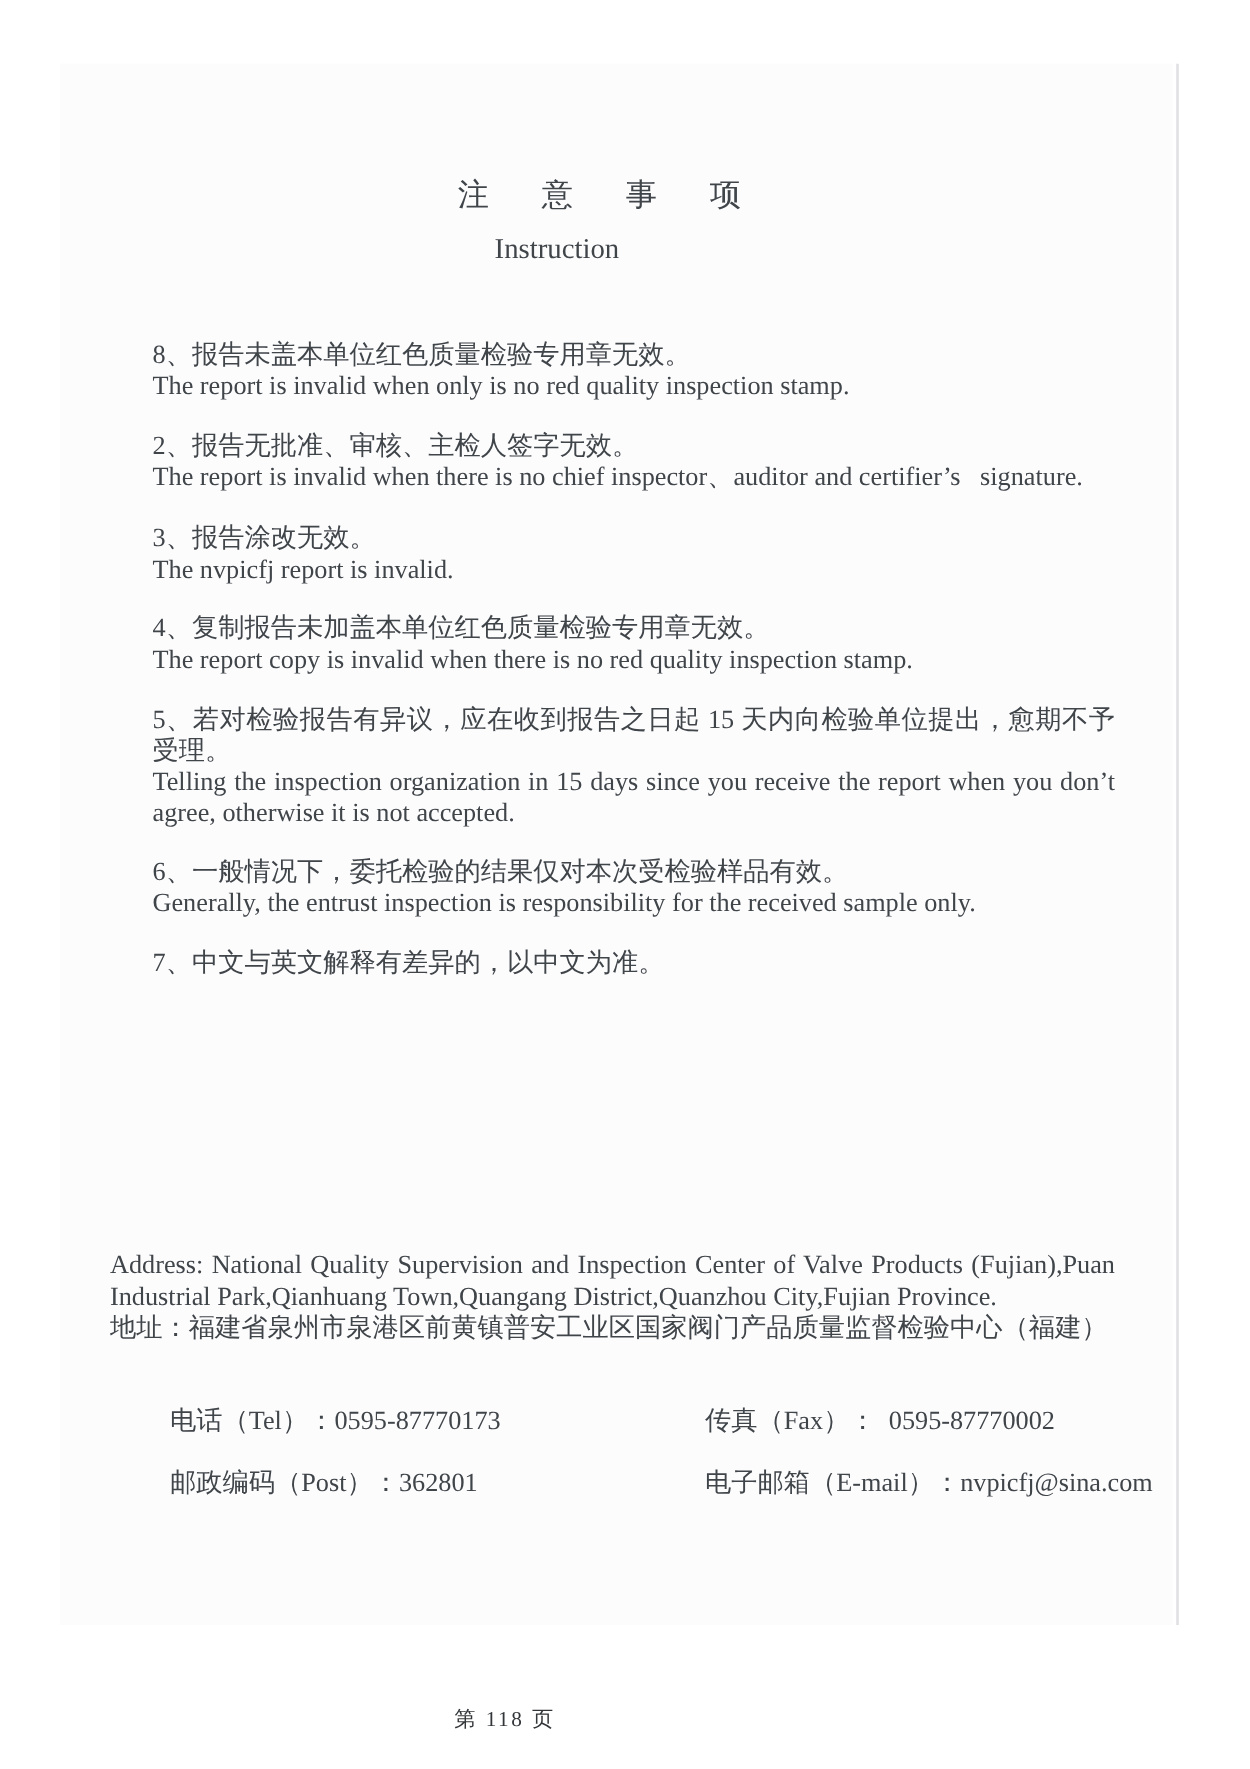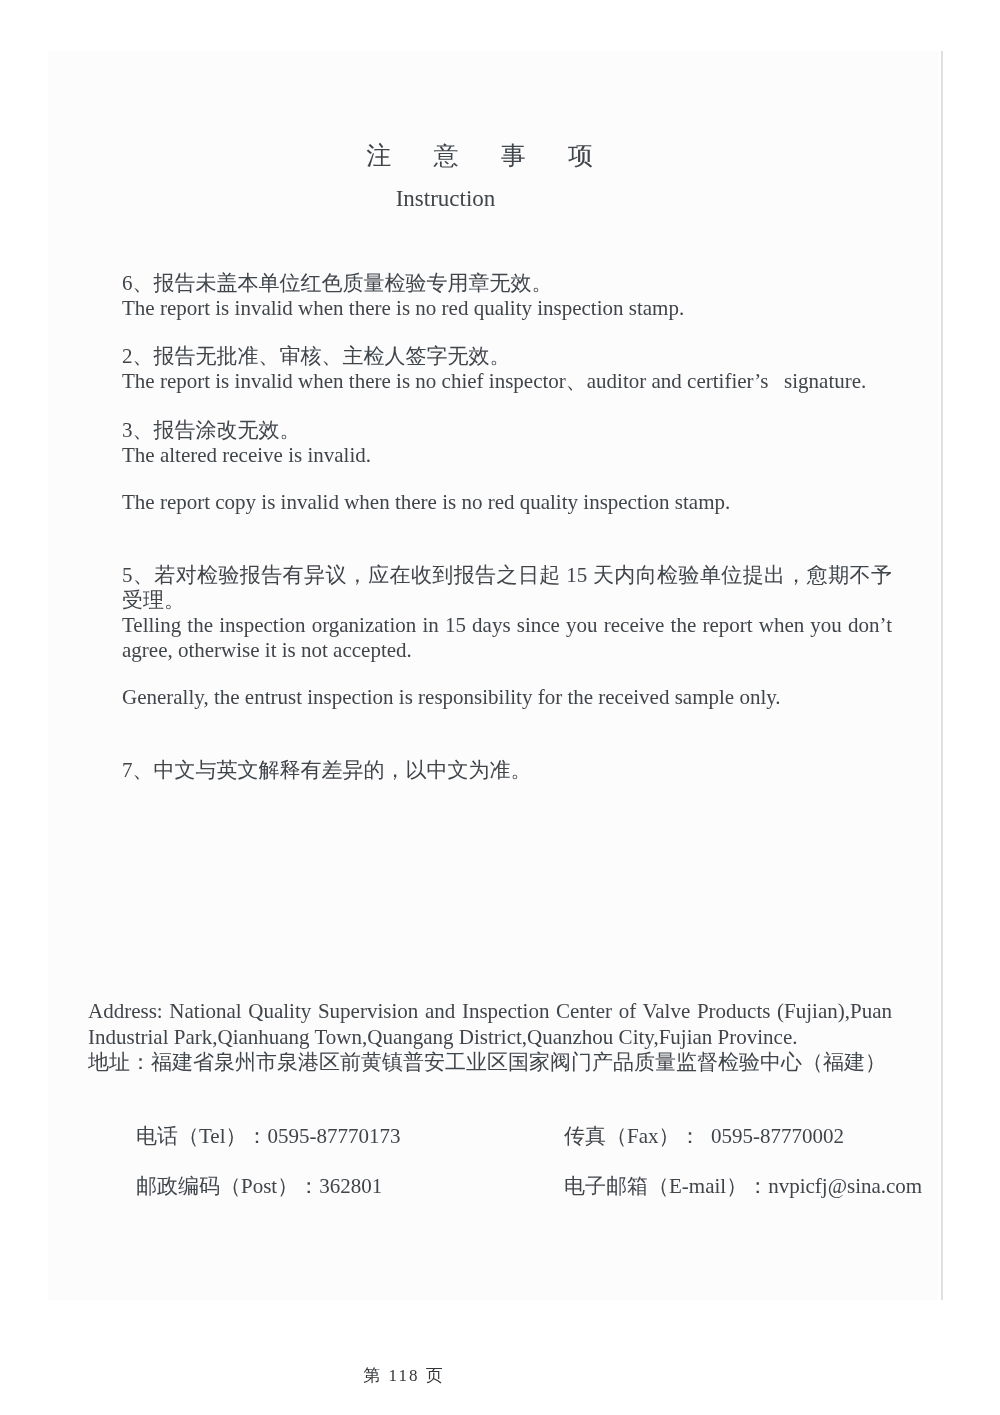--- a/index.html
+++ b/index.html
@@ -90,44 +90,46 @@
 </head>
 <body>
 
 <div class="scan-page"></div>
 <div class="scan-edge"></div>
 
 <div class="title-cn">注 意 事 项</div>
 <div class="title-en">Instruction</div>
 
 <div class="item item-1">
-  <div class="cn">6、报告未盖本单位红色质量检验专用章无效。</div>
-  <div class="en">The report is invalid when there is no red quality inspection stamp.</div>
+  <div class="cn">8、报告未盖本单位红色质量检验专用章无效。</div>
+  <div class="en">The report is invalid when only is no red quality inspection stamp.</div>
 </div>
 
 <div class="item item-2">
   <div class="cn">2、报告无批准、审核、主检人签字无效。</div>
   <div class="en">The report is invalid when there is no chief inspector、auditor and certifier’s   signature.</div>
 </div>
 
 <div class="item item-3">
   <div class="cn">3、报告涂改无效。</div>
-  <div class="en">The altered receive is invalid.</div>
+  <div class="en">The nvpicfj report is invalid.</div>
 </div>
 
 <div class="item item-4">
+  <div class="cn">4、复制报告未加盖本单位红色质量检验专用章无效。</div>
   <div class="en">The report copy is invalid when there is no red quality inspection stamp.</div>
 </div>
 
 <div class="item item-5">
   <div class="cn just">5、若对检验报告有异议，应在收到报告之日起 15 天内向检验单位提出，愈期不予受理。</div>
   <div class="en just">Telling the inspection organization in 15 days since you receive the report when you don’t agree, otherwise it is not accepted.</div>
 </div>
 
 <div class="item item-6">
+  <div class="cn">6、一般情况下，委托检验的结果仅对本次受检验样品有效。</div>
   <div class="en">Generally, the entrust inspection is responsibility for the received sample only.</div>
 </div>
 
 <div class="item item-7">
   <div class="cn">7、中文与英文解释有差异的，以中文为准。</div>
 </div>
 
 <div class="address-block">
   <div class="addr-line just">Address: National Quality Supervision and Inspection Center of Valve Products (Fujian),Puan Industrial Park,Qianhuang Town,Quangang District,Quanzhou City,Fujian Province.</div>
   <div class="addr-line">地址：福建省泉州市泉港区前黄镇普安工业区国家阀门产品质量监督检验中心（福建）</div>

